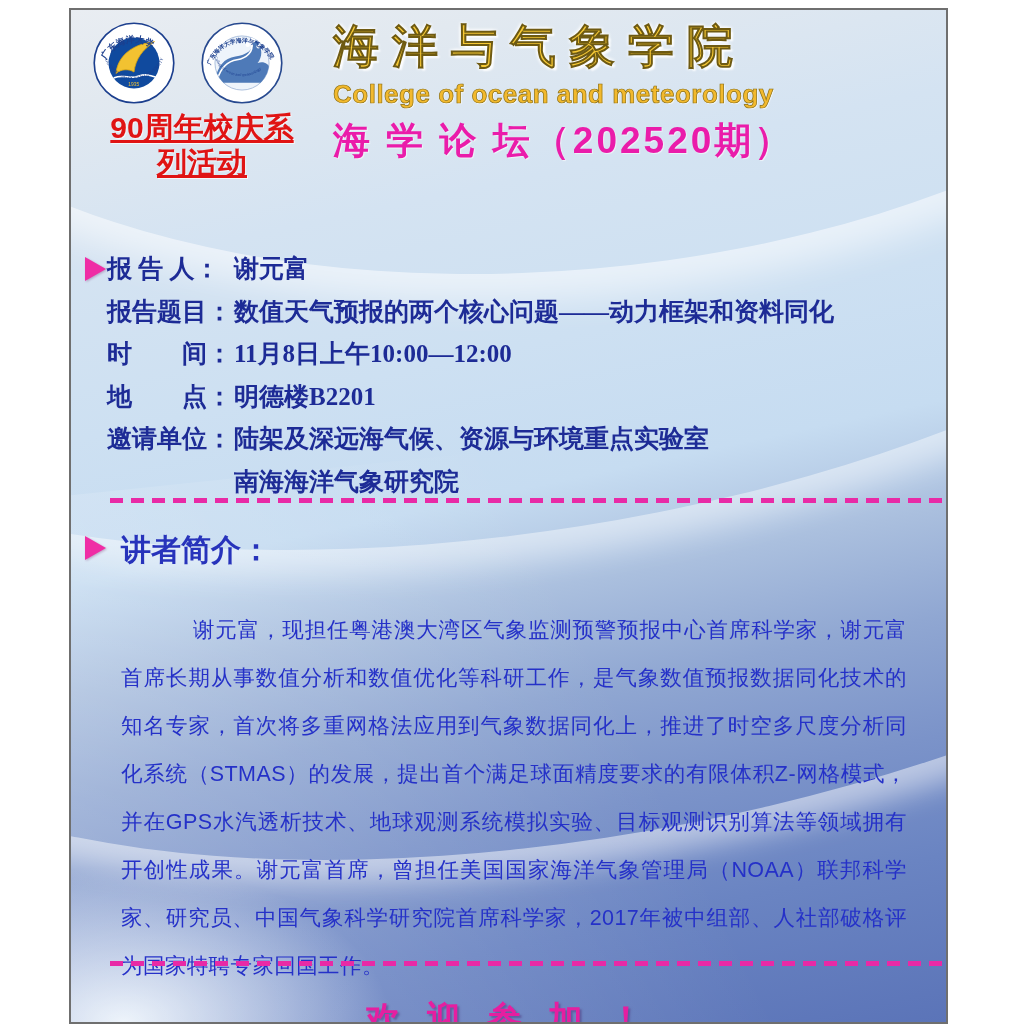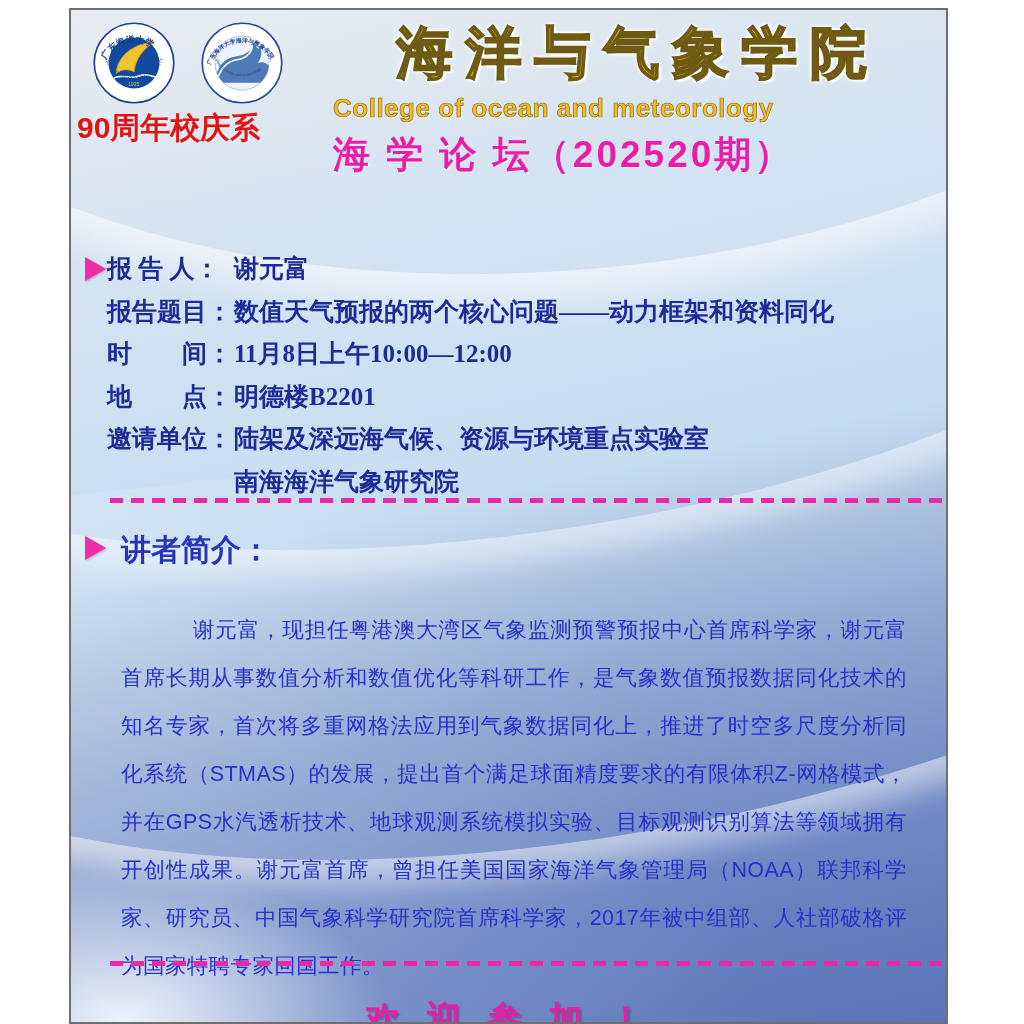--- a/index.html
+++ b/index.html
@@ -26,31 +26,31 @@
        box-shadow:0 24px 28px rgba(255,255,255,.5);transform:rotate(-11deg);}
   .sw4{left:-200px;top:430px;width:1500px;height:900px;
        background:linear-gradient(70deg, rgba(255,255,255,.30) 0%, rgba(255,255,255,.12) 34%, rgba(255,255,255,0) 55%);
        transform:rotate(-6deg);}
   
   .logos{position:absolute;left:22px;top:12px;}
   .logo{position:absolute;top:0;}
   .logo1{left:0;}
   .logo2{left:108px;}
   .anniv{
-    position:absolute;left:6px;top:100px;width:238px;text-align:left;
+    position:absolute;left:12px;top:100px;width:238px;text-align:center;
     color:#e01414;font-weight:800;font-size:30px;line-height:35px;
     text-shadow:1px 1px 1px rgba(255,255,255,.7);
+    text-decoration:underline;
   }
   .titleblock{position:absolute;left:262px;top:6px;width:610px;}
   .title-cn{
-    font-size:56px;font-weight:700;letter-spacing:13px;color:#f7c935;
+    font-size:46px;font-weight:400;letter-spacing:13px;color:#f7c935;
     -webkit-text-stroke:2px #6e5a12;white-space:nowrap;
     text-shadow:3px 3px 2px rgba(255,255,255,.95),-2px -2px 3px rgba(255,255,255,.8),
                 2px -2px 3px rgba(255,255,255,.8),-2px 2px 3px rgba(255,255,255,.8);
-    text-align:center;
   }
   .title-en{
     font-size:26px;font-weight:700;color:#f2b92d;margin-top:1px;
     -webkit-text-stroke:.7px #8a6d10;letter-spacing:.5px;
     text-shadow:1px 1px 1px rgba(255,255,255,.85);
   }
   .forum{
     font-size:37px;font-weight:800;color:#ea1caa;margin-top:6px;letter-spacing:3px;
     text-shadow:1px 1px 1px rgba(255,255,255,.6);white-space:nowrap;
   }
@@ -134,20 +134,21 @@
         <textPath href="#arcTop2" startOffset="3%">广东海洋大学海洋与气象学院</textPath>
       </text>
       <text class="seal-text" font-size="5">
         <textPath href="#arcBot2" startOffset="1%">College of ocean and meteorology</textPath>
       </text>
     </svg>
   </div>
 
   <div class="anniv">
     <div>90周年校庆系</div>
+    <div>列活动</div>
   </div>
 
   <div class="titleblock">
     <div class="title-cn">海洋与气象学院</div>
     <div class="title-en">College of ocean and meteorology</div>
     <div class="forum">海 学 论 坛（202520期）</div>
   </div>
 
   <div class="tri tri1"></div>
   <div class="info">

